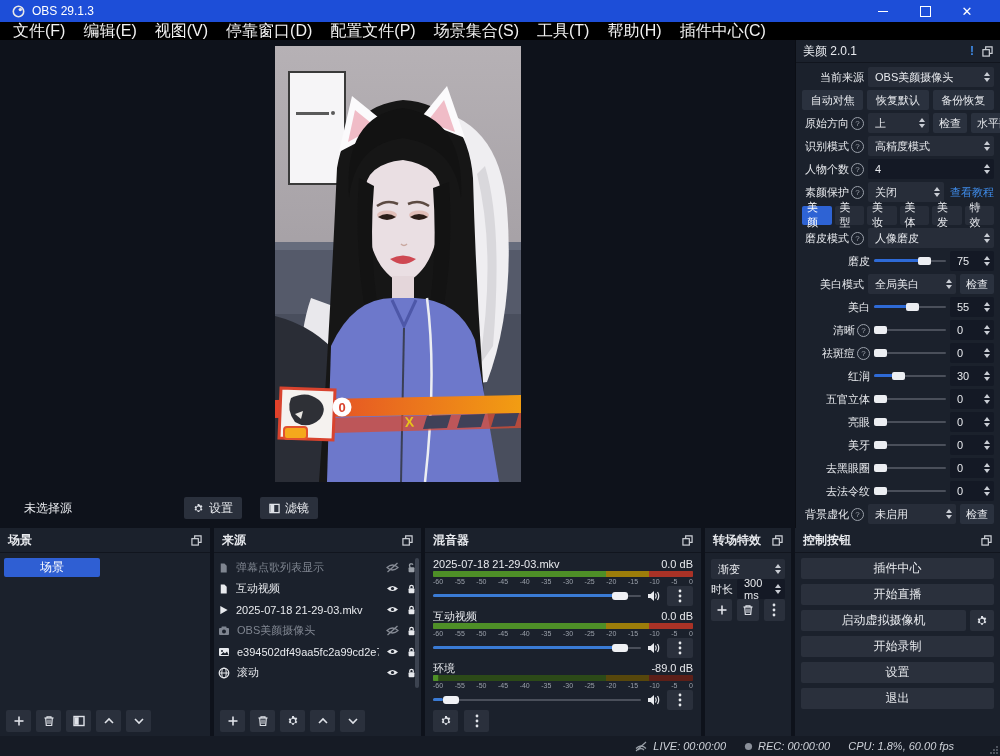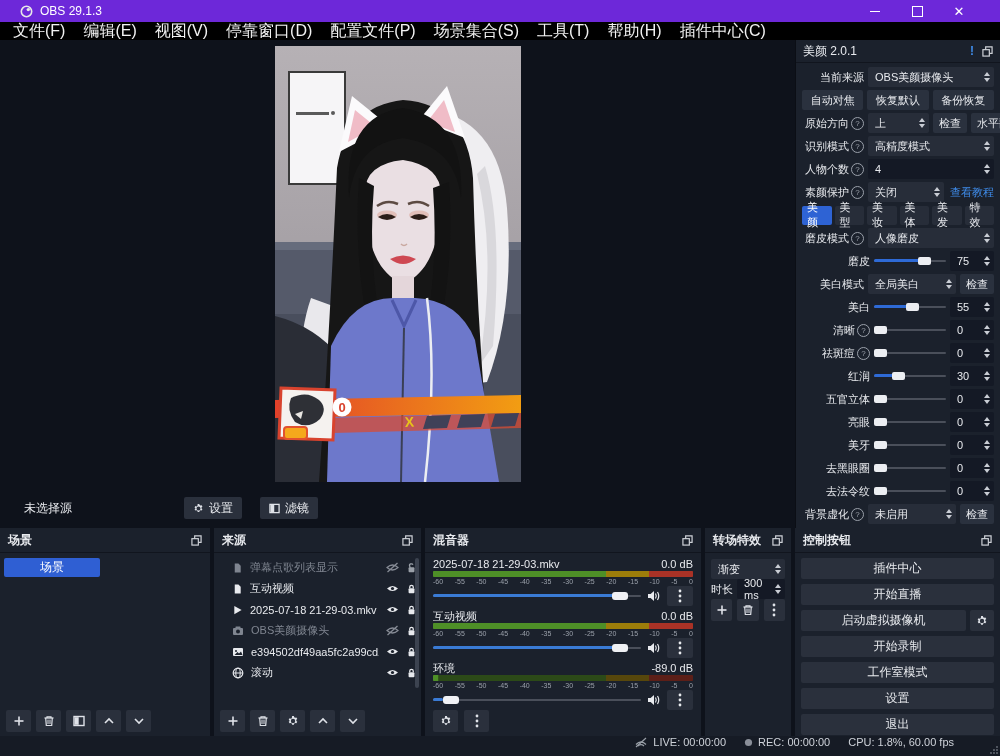--- a/index.html
+++ b/index.html
@@ -1,20 +1,20 @@
 <!DOCTYPE html>
 <html><head>
 <meta charset="utf-8">
 <style>
   html,body{margin:0;padding:0;background:#000;}
   .app{position:relative;width:1000px;height:756px;background:#0e121b;overflow:hidden;
        font-family:"Liberation Sans","DejaVu Sans",sans-serif;color:#e8eaee;font-size:12px;
        -webkit-font-smoothing:antialiased;}
   
-  .titlebar{position:absolute;top:0;left:0;right:0;height:22px;background:#6d28d9;display:flex;align-items:center;padding:0 20px;gap:7px;}
+  .titlebar{position:absolute;top:0;left:0;right:0;height:22px;background:#1d4ed8;display:flex;align-items:center;padding:0 12px;gap:7px;}
   .titlebar .title{font-size:12px;color:#fff;}
   .win-btns{margin-left:auto;display:flex;}
   .win-btn{width:42px;height:22px;display:flex;align-items:center;justify-content:center;color:#fff;}
   .glyph-min{width:10px;height:1px;background:#fff;display:block;}
   .glyph-max{width:9px;height:9px;border:1px solid #fff;display:block;}
   .glyph-close{font-size:13px;line-height:1;color:#fff;}
   .menubar{position:absolute;top:22px;left:0;right:0;height:18px;background:#000;display:flex;align-items:center;padding:0 4px;}
   .menu-item{padding:0 9px;color:#f2f2f2;font-size:16px;cursor:default;}
   
   .workspace{position:absolute;top:40px;left:0;width:795px;height:488px;background:#0e121b;}
@@ -31,21 +31,21 @@
   #dock-mixer{left:425px;width:276px;}
   #dock-transitions{left:705px;width:86px;}
   #dock-controls{left:795px;width:205px;}
   .dock-header{height:24px;display:flex;align-items:center;justify-content:space-between;padding:0 8px;font-weight:bold;font-size:12px;border-bottom:1px solid #11151e;}
   .dock-body{position:relative;}
   .dock-toolbar{position:absolute;bottom:4px;left:6px;display:flex;gap:5px;}
   .tool-btn{width:25px;height:22px;background:#2a303c;border-radius:2px;display:flex;align-items:center;justify-content:center;}
   
   .scene-item{margin:5px 4px;width:96px;height:19px;background:#2f5fd3;border-radius:2px;display:flex;align-items:center;justify-content:center;color:#fff;}
   
-  .src-list{padding:4px 4px 0 18px;}
+  .src-list{padding:4px 4px 0 4px;}
   .src-row{height:21px;display:flex;align-items:center;gap:7px;}
   .src-label{flex:1;white-space:nowrap;overflow:hidden;font-size:11px;color:#e8eaee;}
   .src-row.dim .src-label{color:#7f8590;}
   .src-scroll{position:absolute;right:2px;top:30px;width:4px;height:130px;background:#3c4350;border-radius:2px;}
   
   .mix-body{padding:4px 8px 0 8px;}
   .track{margin-bottom:3px;}
   .t-head{display:flex;justify-content:space-between;font-size:11px;height:14px;align-items:center;}
   .t-db{color:#e8eaee;}
   .meter{height:6px;border-radius:1px;position:relative;overflow:hidden;
@@ -90,21 +90,21 @@
   .bp-tab{height:19px;padding:0 5px;background:#272d39;border-radius:2px;display:flex;align-items:center;font-size:11px;}
   .bp-tab.active{background:#2e63d4;color:#fff;}
   .slider{flex:1;position:relative;height:20px;min-width:0;}
   .slider .trk{position:absolute;top:9px;left:0;right:0;height:2px;background:#4a4f5a;border-radius:1px;}
   .slider .fill{position:absolute;top:8px;left:0;height:3px;background:#2e6ad6;border-radius:2px;}
   .slider .hdl{position:absolute;top:6px;width:13px;height:8px;background:#eceef2;border-radius:2px;}
   .spin{height:20px;background:#141925;border-radius:2px;display:flex;align-items:center;padding:0 4px 0 7px;gap:4px;}
   .spin.val{flex:none;width:44px;box-sizing:border-box;}
   .spin .sv{flex:1;font-size:11px;}
   
-  .statusbar{position:absolute;bottom:0;left:0;right:0;height:20px;background:#161b25;display:flex;align-items:flex-start;justify-content:flex-end;font-size:11px;color:#ced2d9;}
+  .statusbar{position:absolute;bottom:0;left:0;right:0;height:20px;background:#161b25;display:flex;align-items:center;justify-content:flex-end;font-size:11px;color:#ced2d9;font-style:italic;}
   .sb-item{display:flex;align-items:center;gap:5px;margin-right:18px;}
   .sb-cpu{margin-right:46px;}
   .grip{position:absolute;right:2px;bottom:2px;}
   svg{display:block;}
 </style>
 </head>
 <body>
 
 <div class="app">
 
@@ -1041,23 +1041,20 @@
               <svg width="12" height="12" viewBox="0 0 12 12">
                 <path d="M6 3.8a2.2 2.2 0 1 0 0 4.4 2.2 2.2 0 0 0 0-4.4M5.1 1h1.8l.3 1.3.9.5 1.3-.4.9 1.5-1 .9v1.1l1 .9-.9 1.5-1.3-.4-.9.5-.3 1.3H5.1l-.3-1.3-.9-.5-1.3.4-.9-1.5 1-.9V5.7l-1-.9.9-1.5 1.3.4.9-.5z" fill="#dfe2e8"></path>
               </svg>
             </span>
           </span>
         </div>
         <div class="ctl-row">
           <span class="ctl-btn">开始录制</span>
         </div>
         <div class="ctl-row">
-          <span class="ctl-btn">工作室模式</span>
-        </div>
-        <div class="ctl-row">
           <span class="ctl-btn">设置</span>
         </div>
         <div class="ctl-row">
           <span class="ctl-btn">退出</span>
         </div>
       </div>
   </div>
 
   <div class="statusbar">
     <span class="sb-item">

